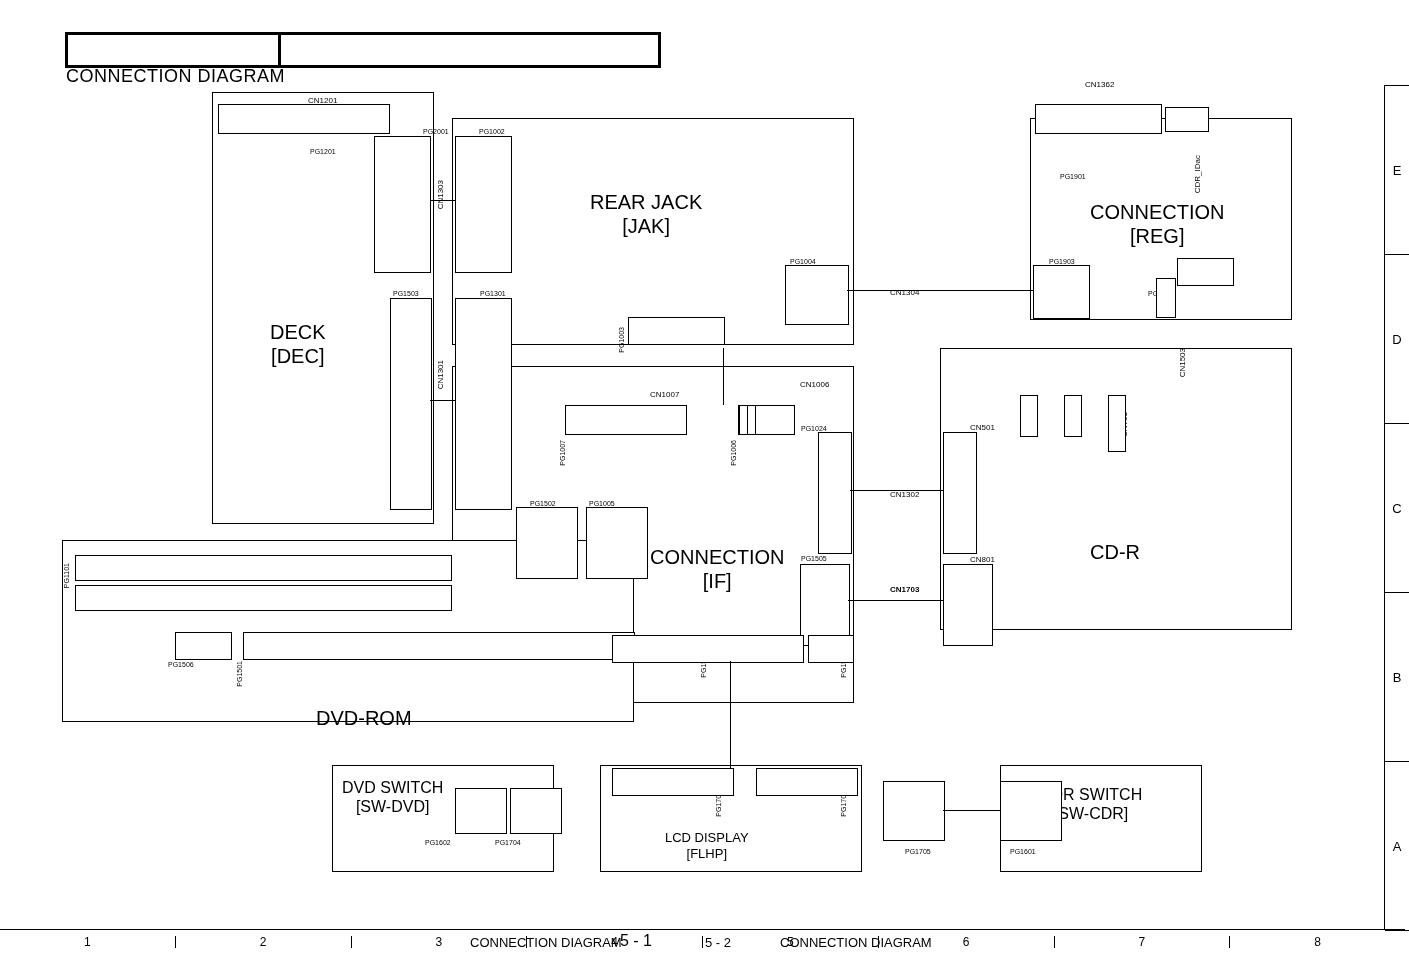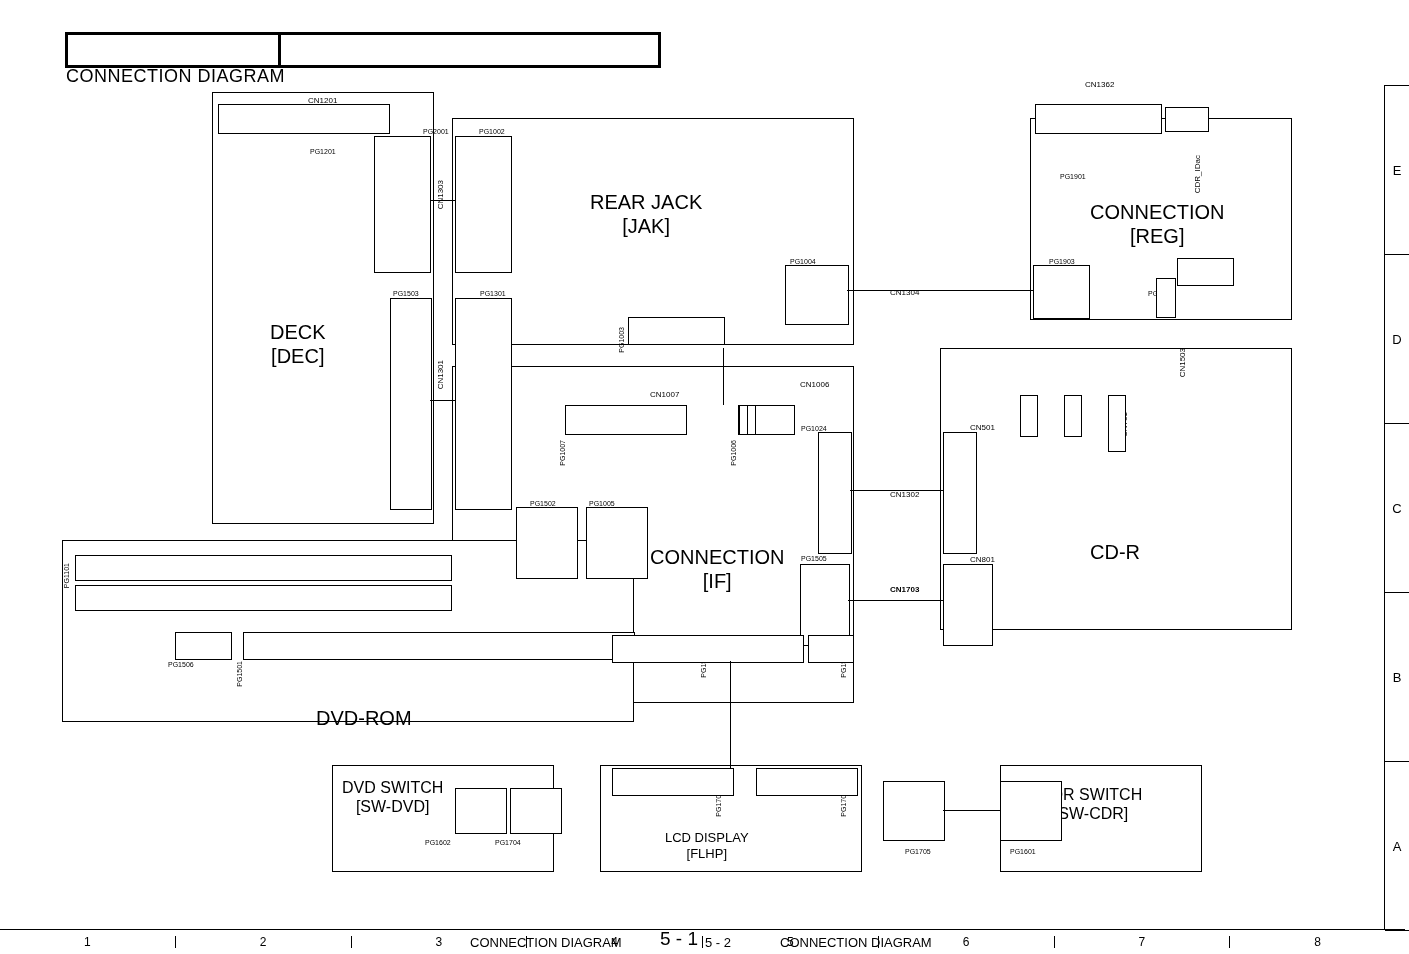--- a/index.html
+++ b/index.html
@@ -57,22 +57,21 @@
   .footer-label-left {
     position: absolute;
     left: 470px;
     bottom: 4px;
     font-size: 13px;
   }
   .footer-label-center-l {
     position: absolute;
     left: 620px;
     bottom: 4px;
-    font-size: 19px;
-    padding-left: 40px;
+    font-size: 16px;
   }
   .footer-label-center-r {
     position: absolute;
     left: 705px;
     bottom: 4px;
     font-size: 13px;
   }
   .footer-label-right {
     position: absolute;
     left: 780px;

